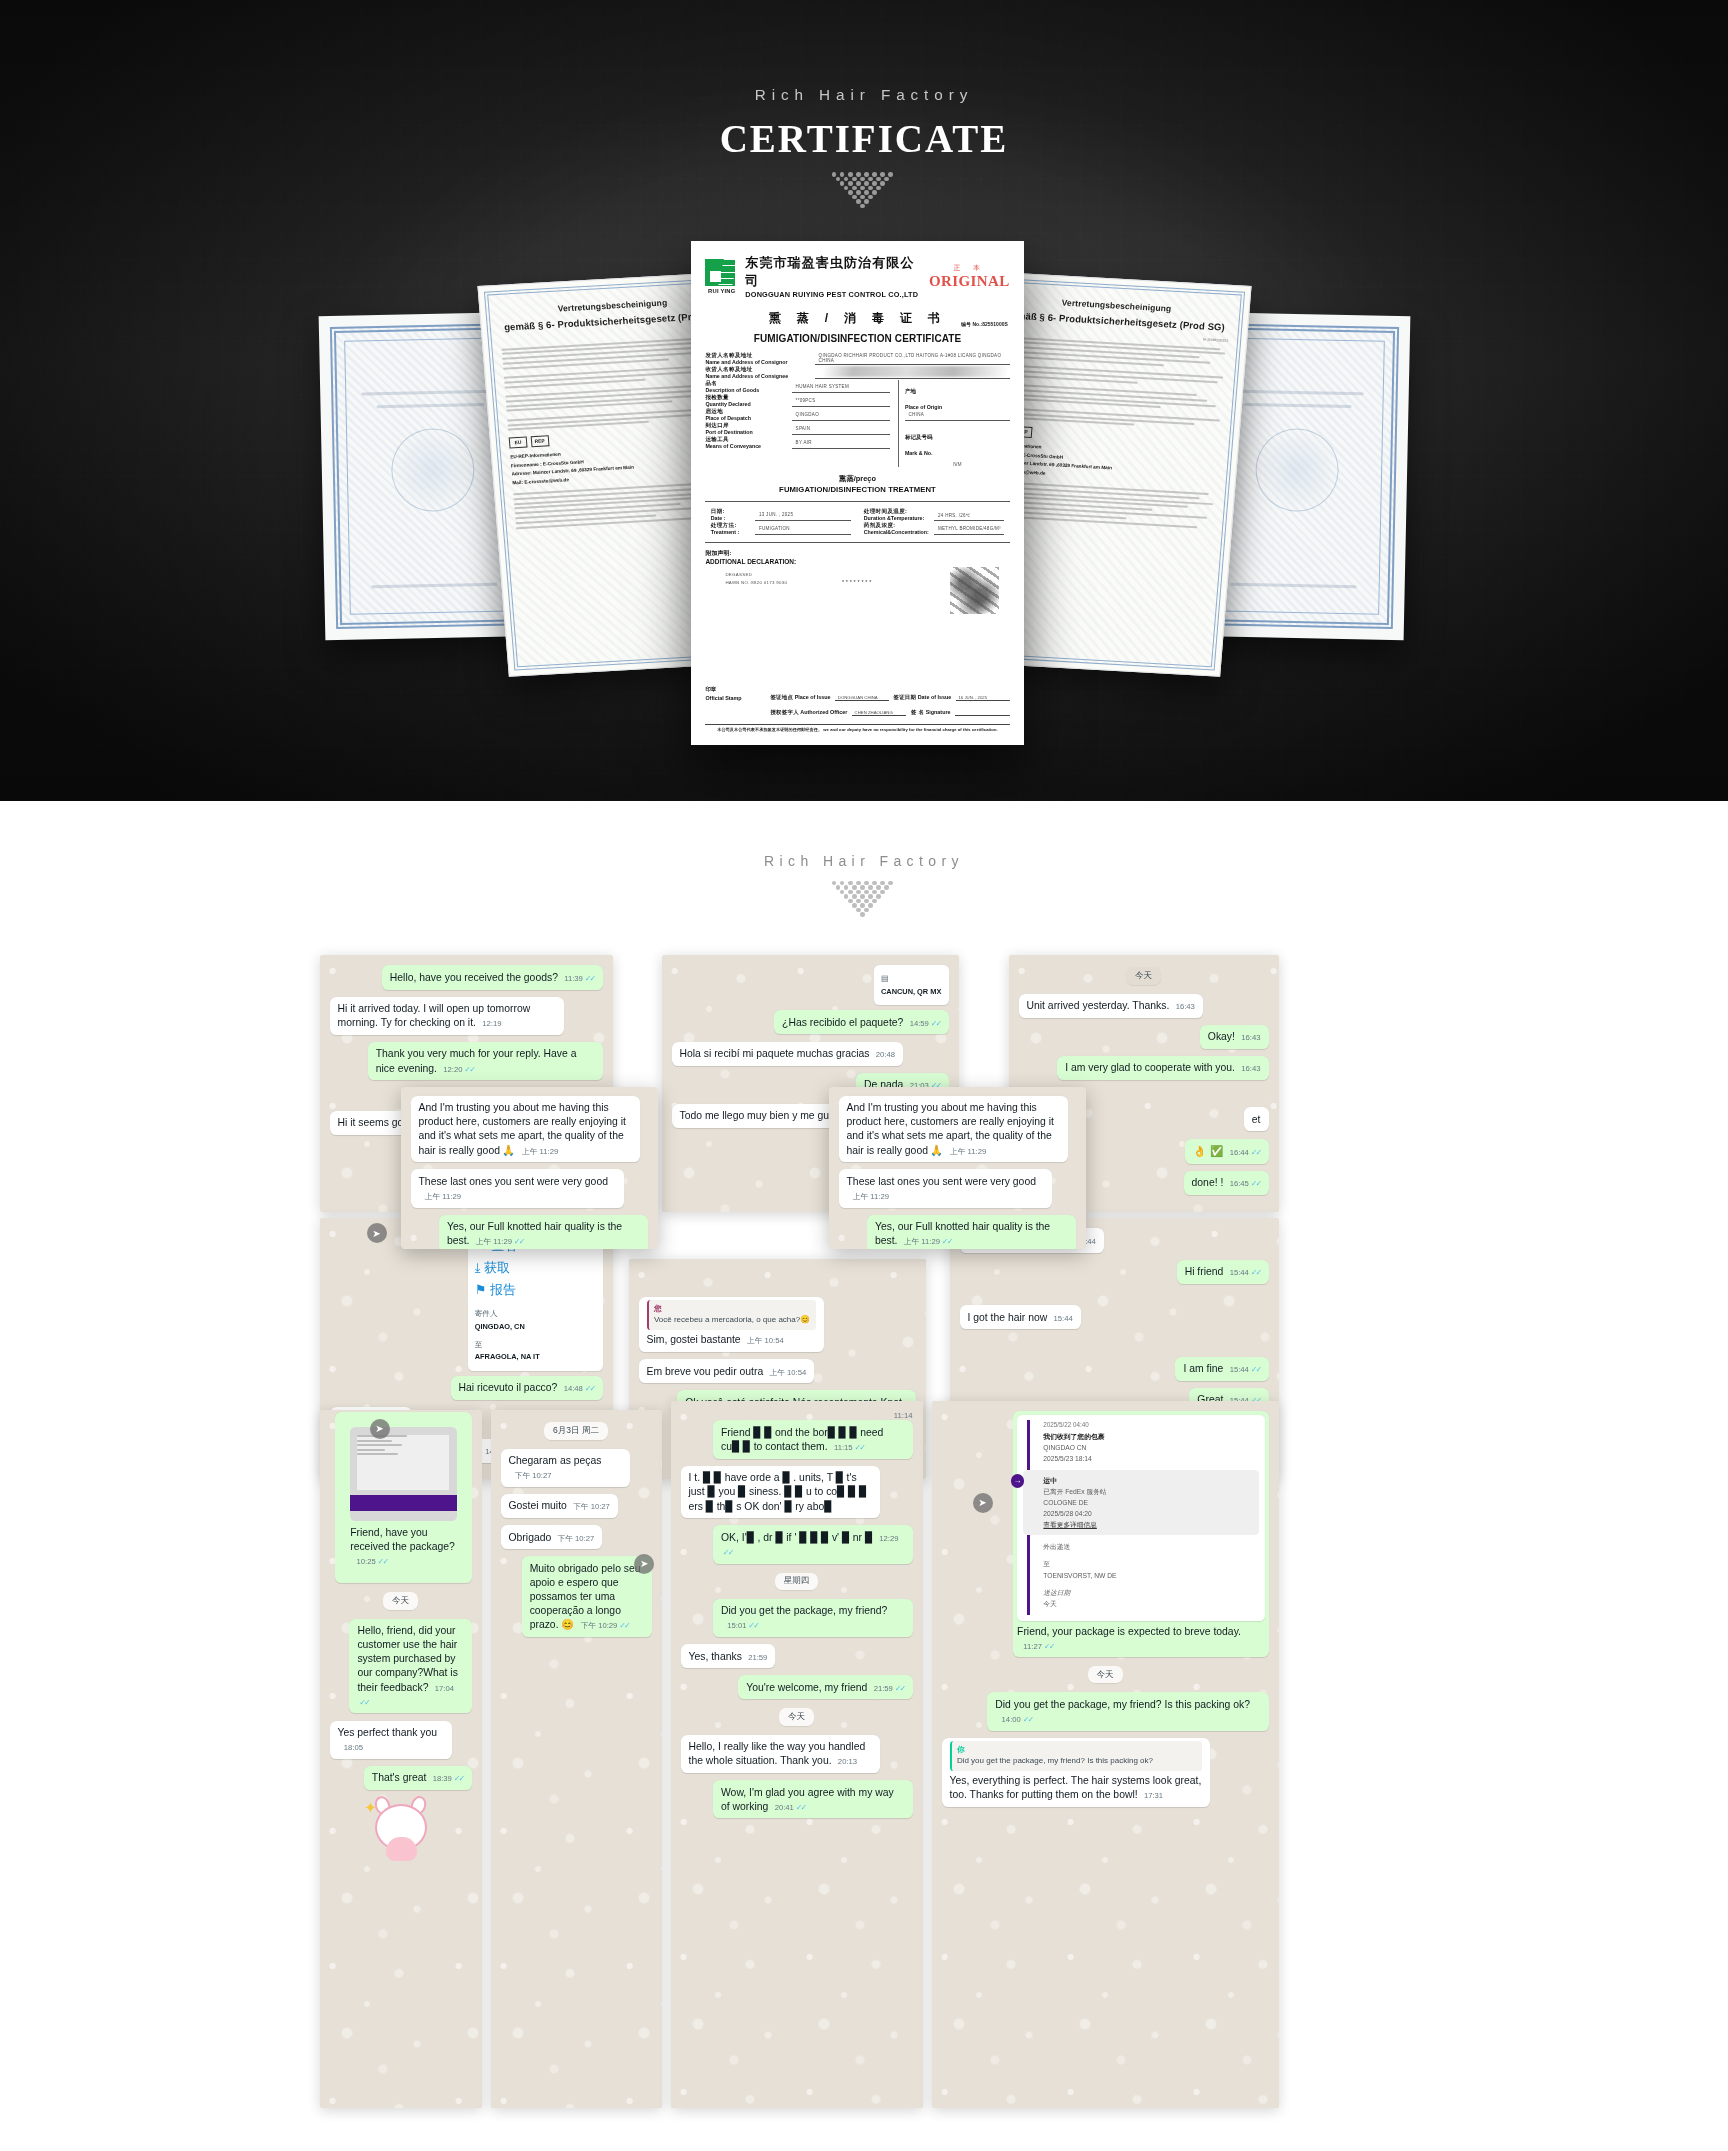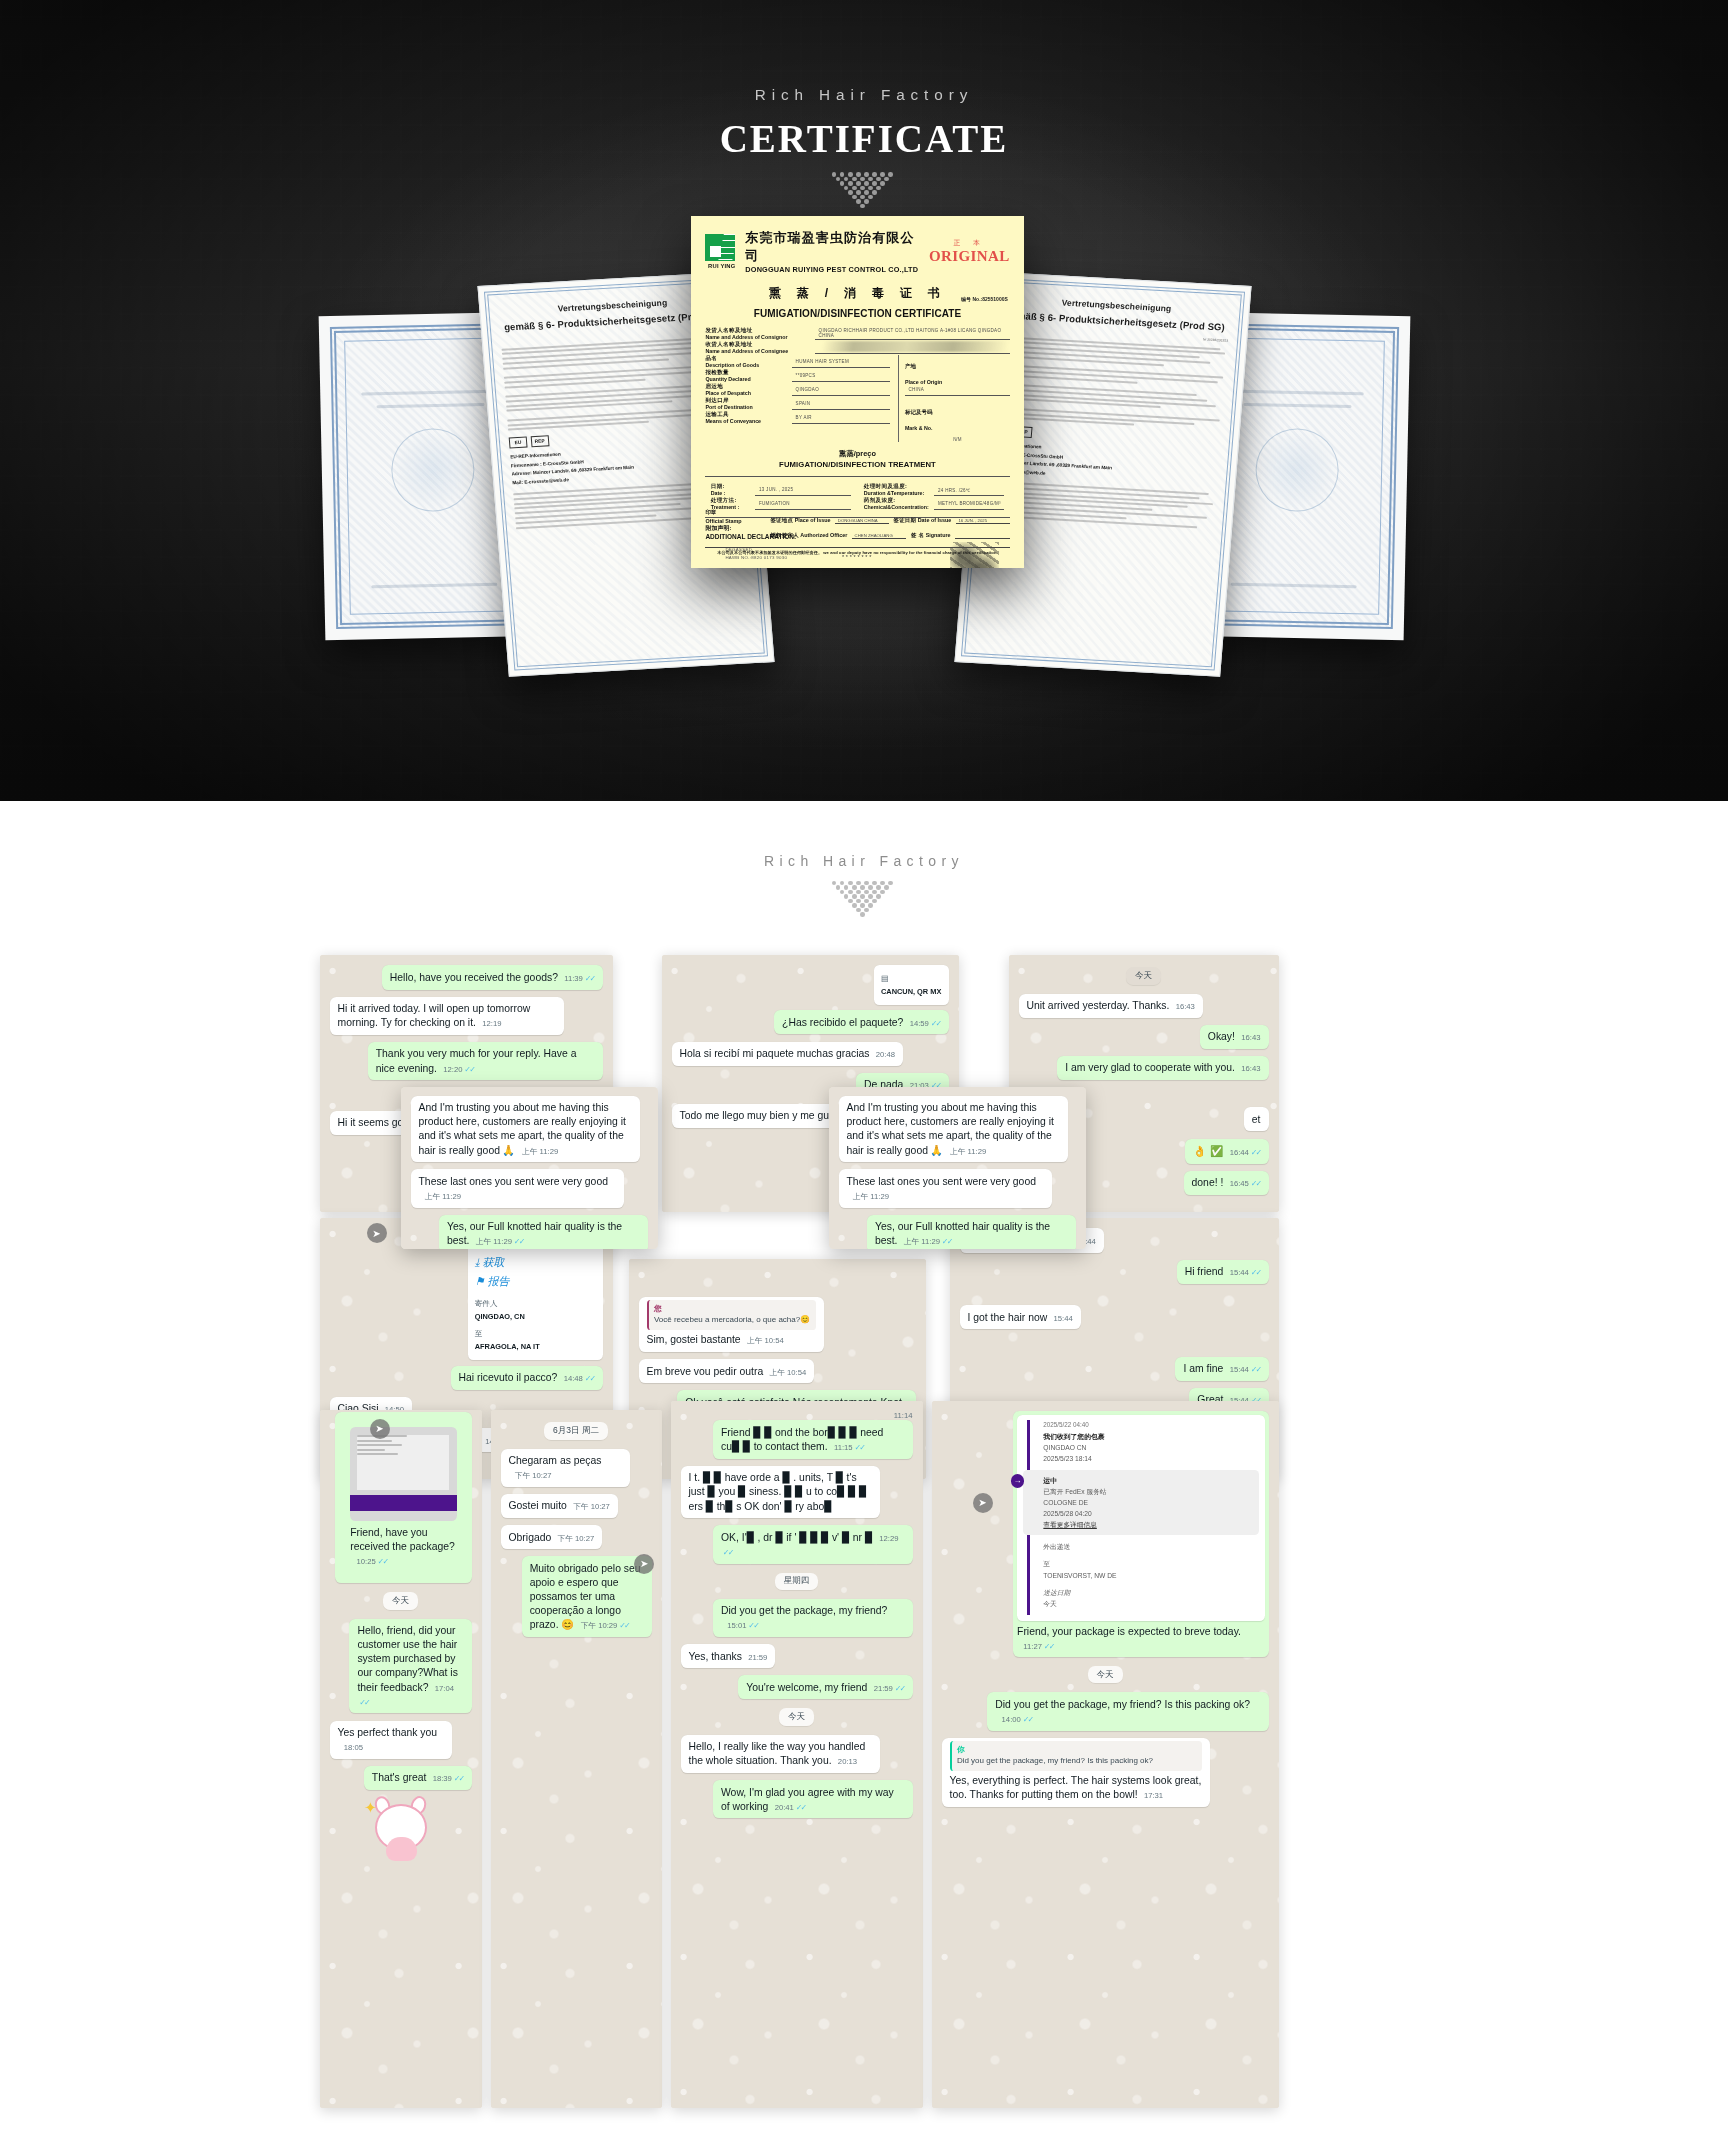--- a/index.html
+++ b/index.html
@@ -128,22 +128,22 @@
   .tiny-gap{height:4.5px}
   .eu-rep{ display:flex; gap:3.6px; margin:6.3px 0 4.5px; }
   .eu-box{
     width:18px;height:11.7px;border:0.9px solid #333; font-size:4.9px; font-weight:700;
     display:flex;align-items:center;justify-content:center; color:#111;
   }
   .bold-info{ font-size:4.7px; font-weight:700; color:#151515; line-height:1.85;}
 
   
   .doc-main {
-    left:691px; top:216px; width:333px; height:352px;
-    background:#fef9c3;
+    left:691px; top:241px; width:333px; height:504px;
+    background:#ffffff;
     box-shadow: 0 23.4px 49px rgba(0,0,0,.66);
     z-index:5;
     padding:12.6px 14.4px;
   }
   .cm-head{ display:flex; align-items:center; gap:7.2px; }
   .cm-logo{ width:34px; }
   .cm-logo-box{
     width:30px;height:27px;
     background:#15a04a;
     position:relative; overflow:hidden;
@@ -358,21 +358,21 @@
     font-size:6.7px; color:#5a5a5a; line-height:1.65; position:relative;
     box-shadow:0 0.9px 0.9px rgba(0,0,0,.1);
   }
   .track .bar{ position:absolute; left:10px; top:5.4px; bottom:5.4px; width:2.7px; background:#4d148c;}
   .track .rowt{ padding-left:20px; margin-bottom:6.3px;}
   .track .rowt b{ color:#222; font-size:6.8px;}
   .track .dotm{
     position:absolute; left:4.5px; width:13.5px;height:13.5px;border-radius:50%;
     background:#4d148c; color:#fff; font-size:8px; display:flex;align-items:center;justify-content:center;
   }
-  .sel-chip{ position:absolute; color:#1a8cd8; font-size:11px;font-style:italic; }
+  .sel-chip{ position:absolute; color:#1a8cd8; font-size:13px; }
   .em{ font-size:10.8px; }
 </style>
 </head>
 <body>
 
 <div class="hero">
   <div class="hero-bg"></div>
   <div class="hero-vignette"></div>
 
   <div class="hero-head">

